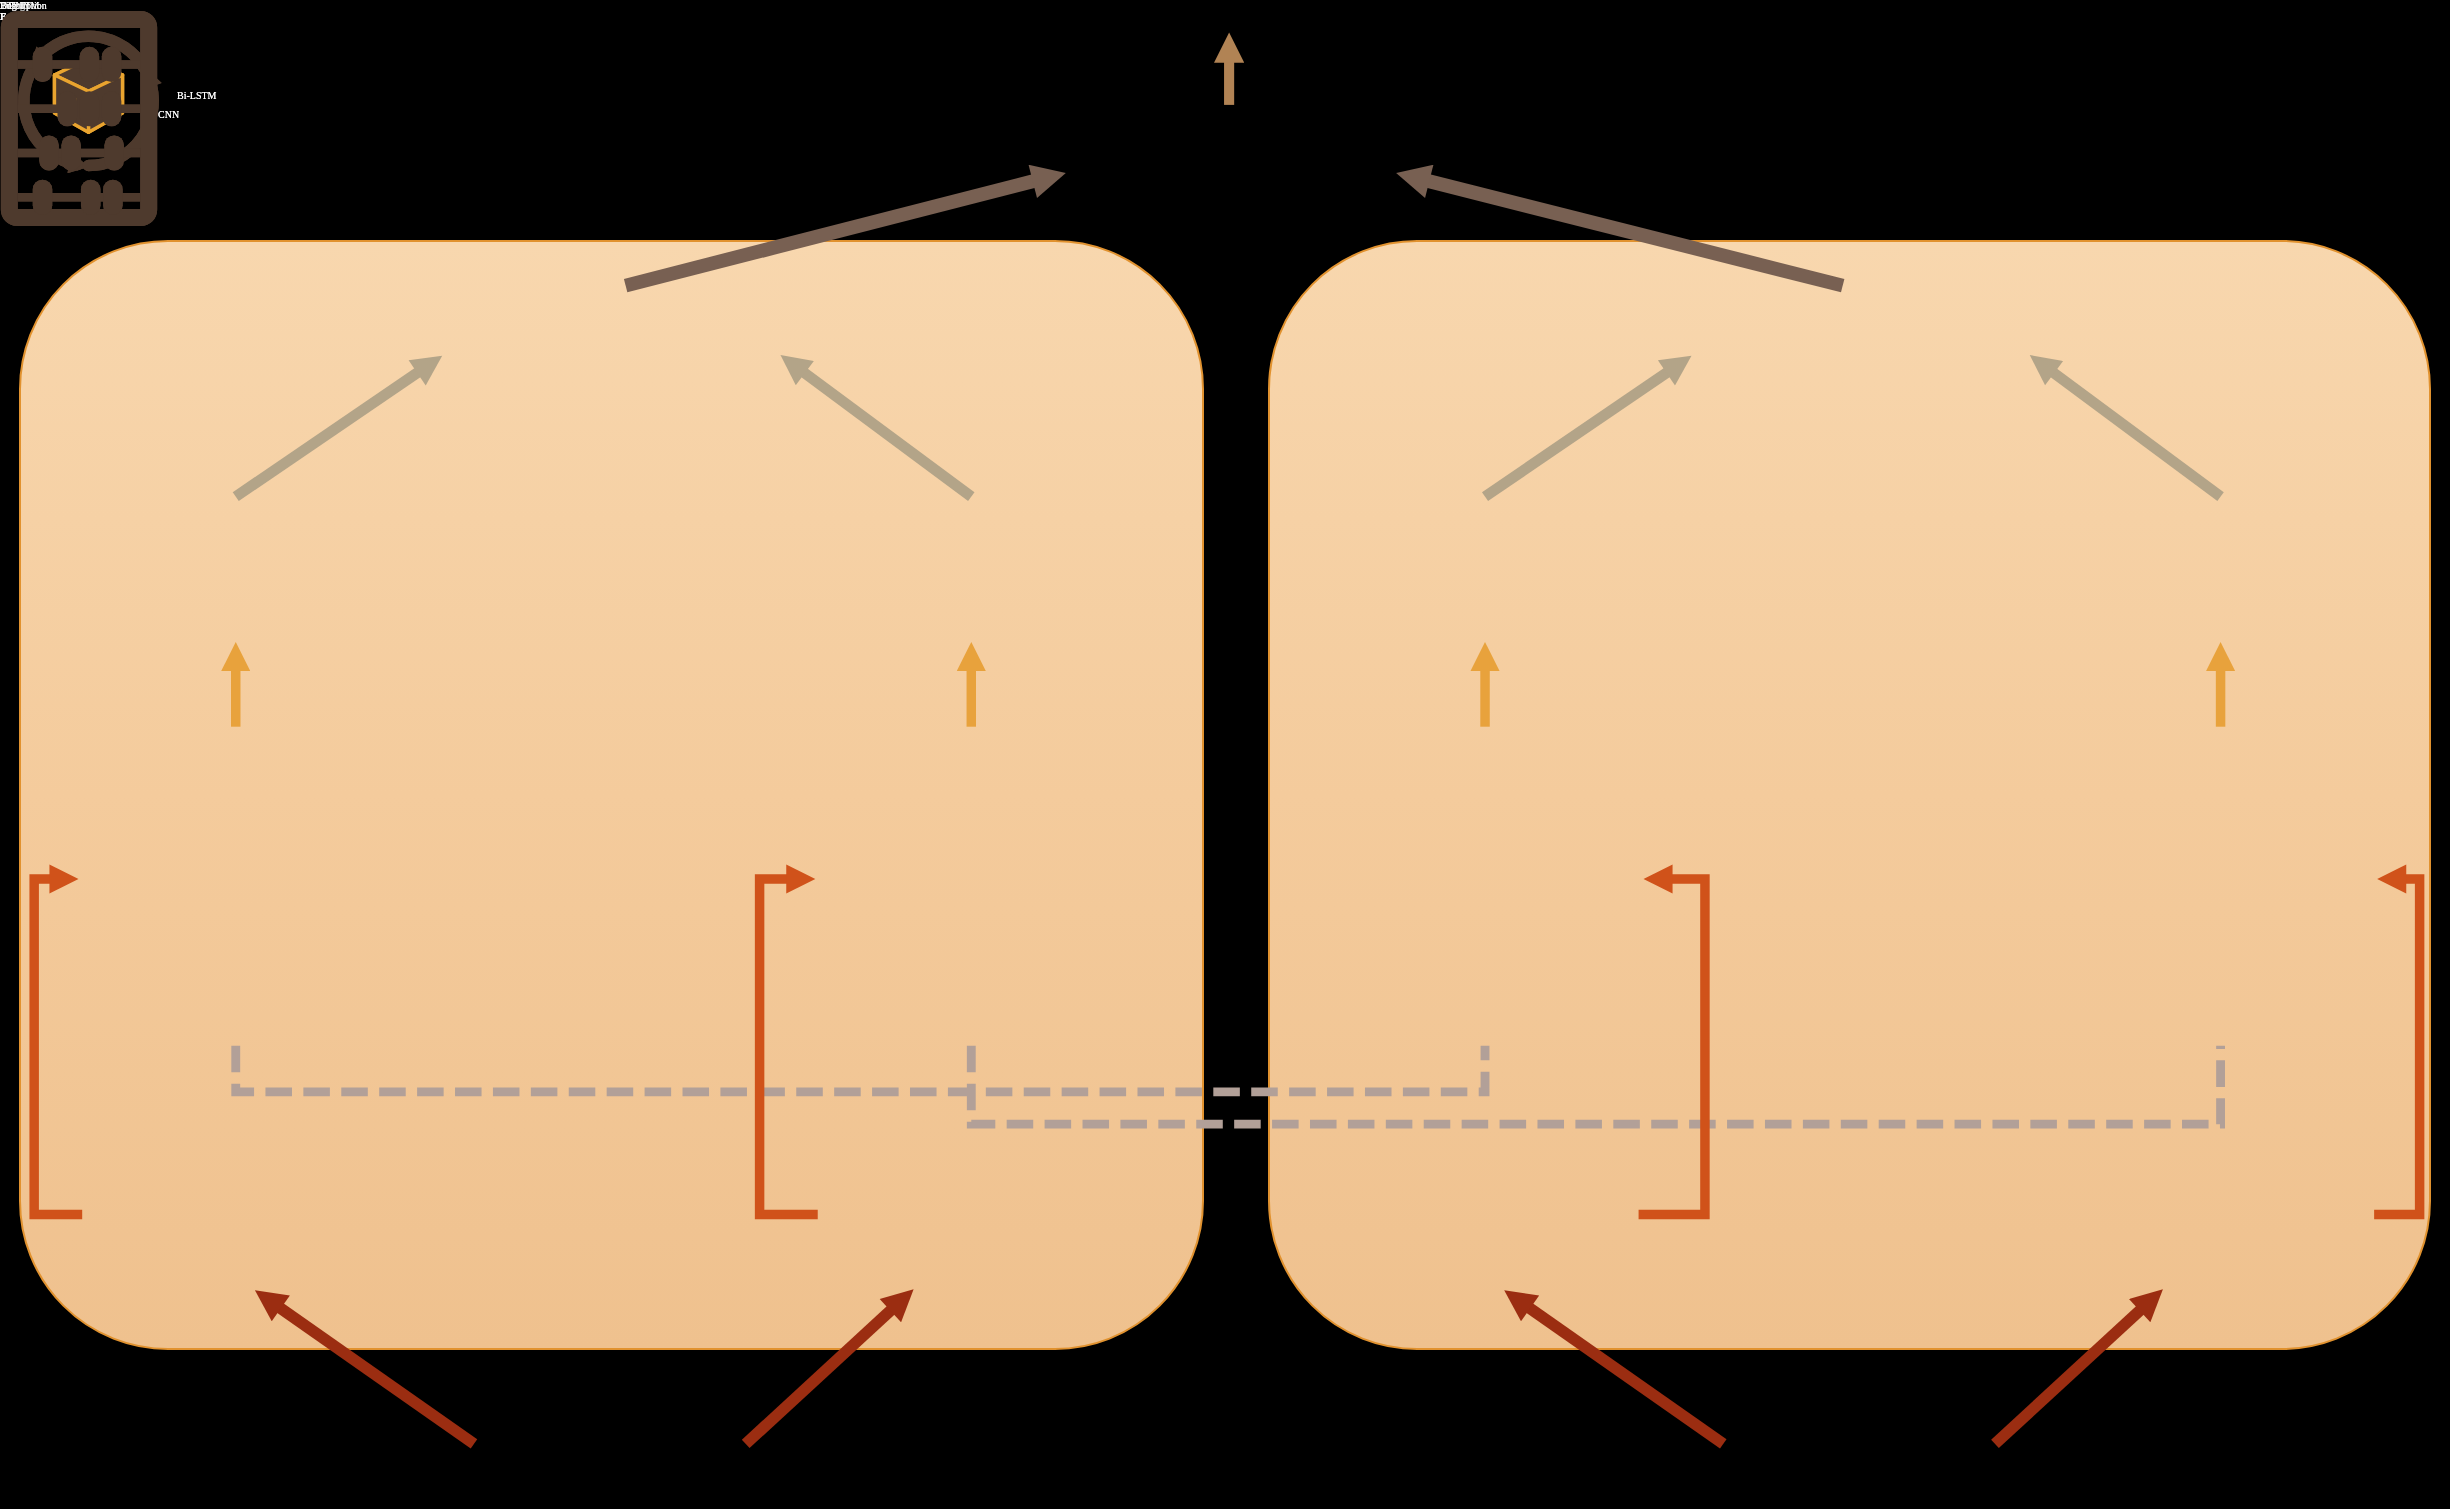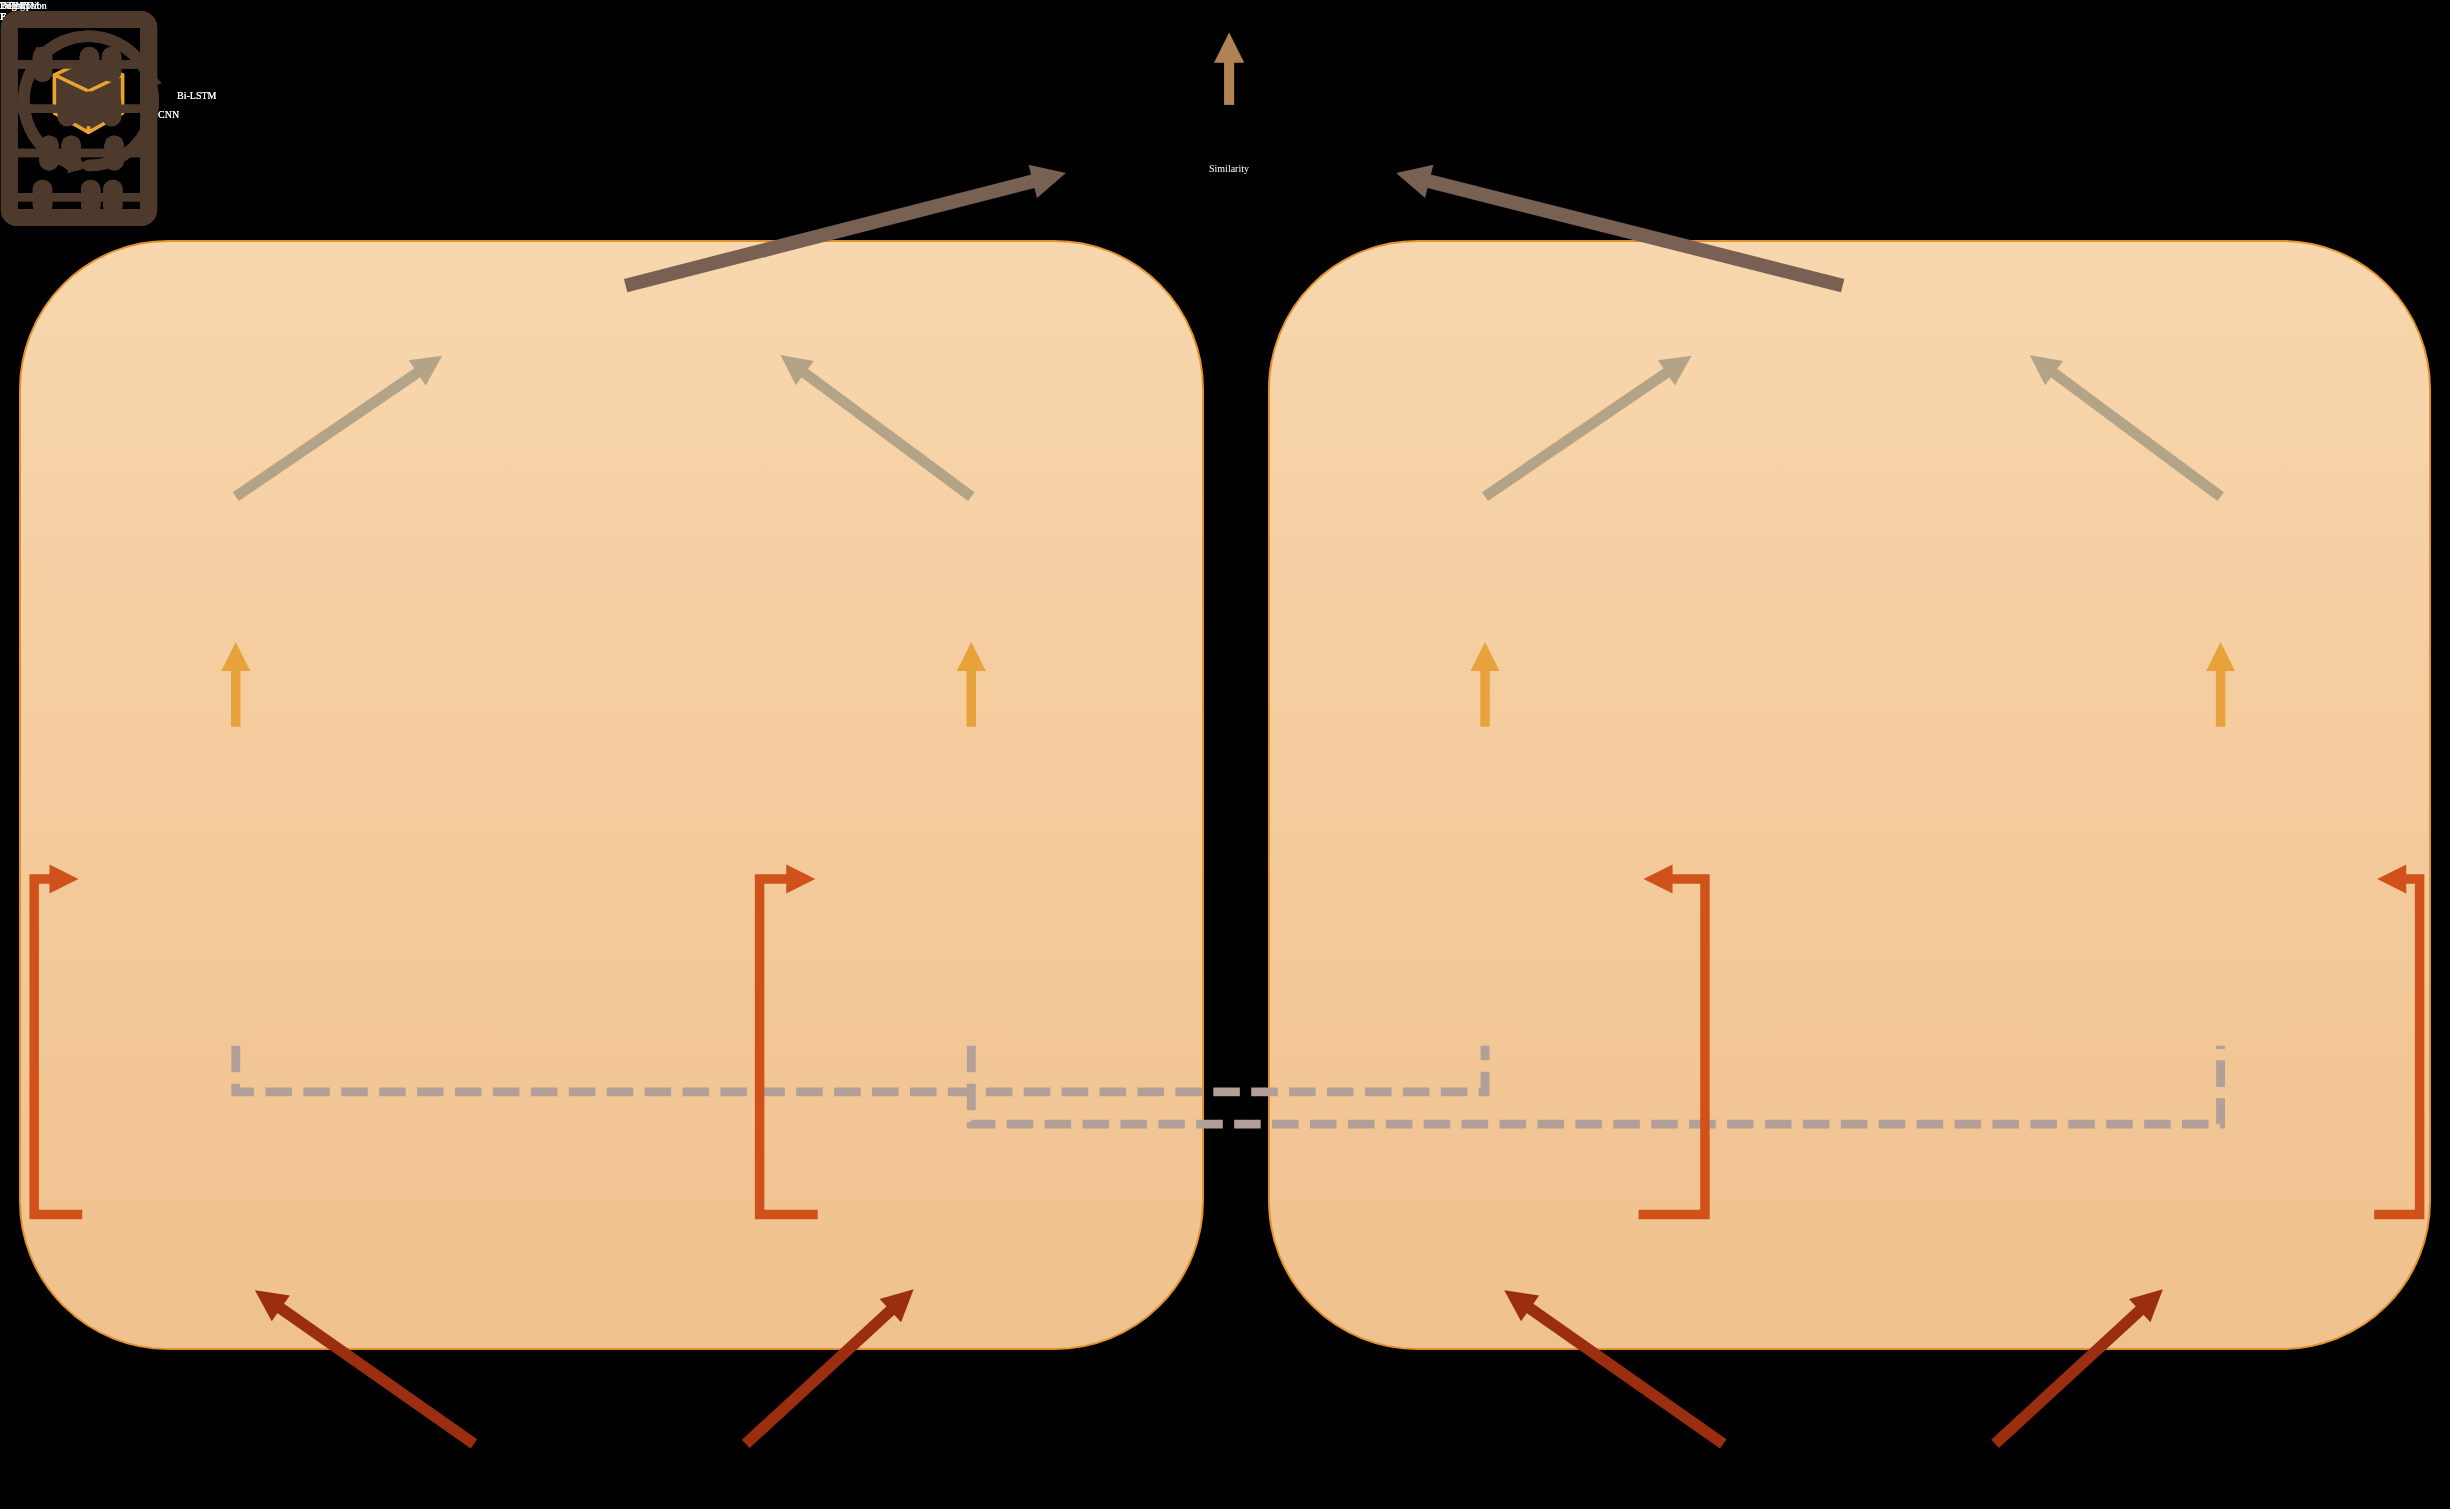--- a/index.html
+++ b/index.html
@@ -106,23 +106,20 @@
     <path d="M1537,786 L1262,582" fill="none" stroke="#b3a488" stroke-width="17" marker-end="url(#mKhaki)"></path>
     <path d="M2350,786 L2649,582" fill="none" stroke="#b3a488" stroke-width="17" marker-end="url(#mKhaki)"></path>
     <path d="M3514,786 L3239,582" fill="none" stroke="#b3a488" stroke-width="17" marker-end="url(#mKhaki)"></path>
 
     <path d="M990,452 L1650,283" fill="none" stroke="#786052" stroke-width="22" marker-end="url(#mTaupe)"></path>
     <path d="M2916,452 L2246,283" fill="none" stroke="#786052" stroke-width="22" marker-end="url(#mTaupe)"></path>
 
     <path d="M1945,166 V85" fill="none" stroke="#b18354" stroke-width="16" marker-end="url(#mTan)"></path>
   </svg>
 
-  <div class="node sim">
-    <span>Similarity</span>
-  </div>
 
   <div class="node bugenc enc-bug1">
     <span>Bug1
 Encoding</span>
   </div>
   <div class="node bugenc enc-bug2">
     <span>Bug2
 Encoding</span>
   </div>
 

